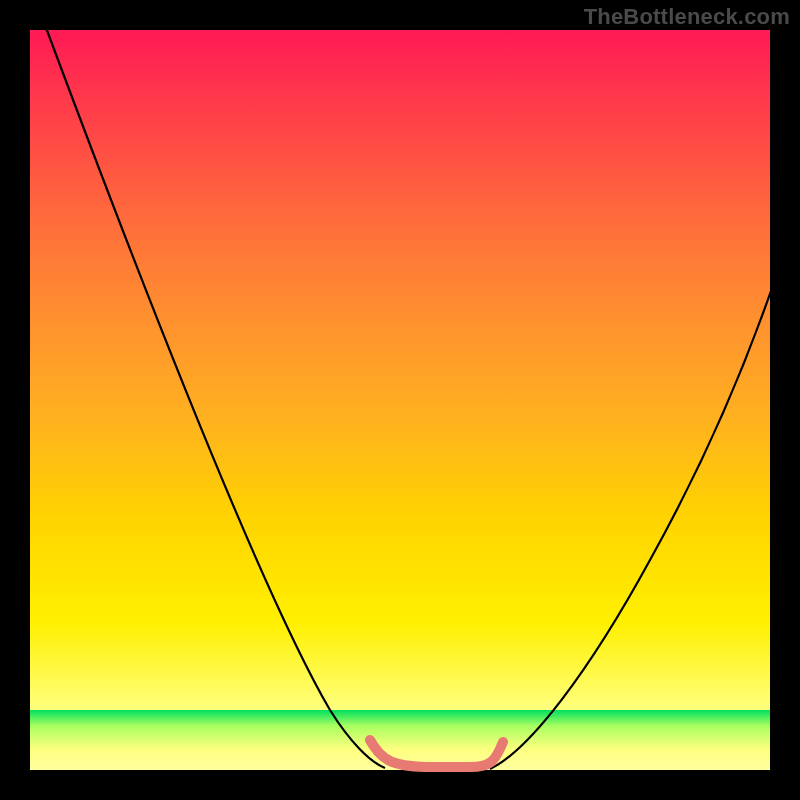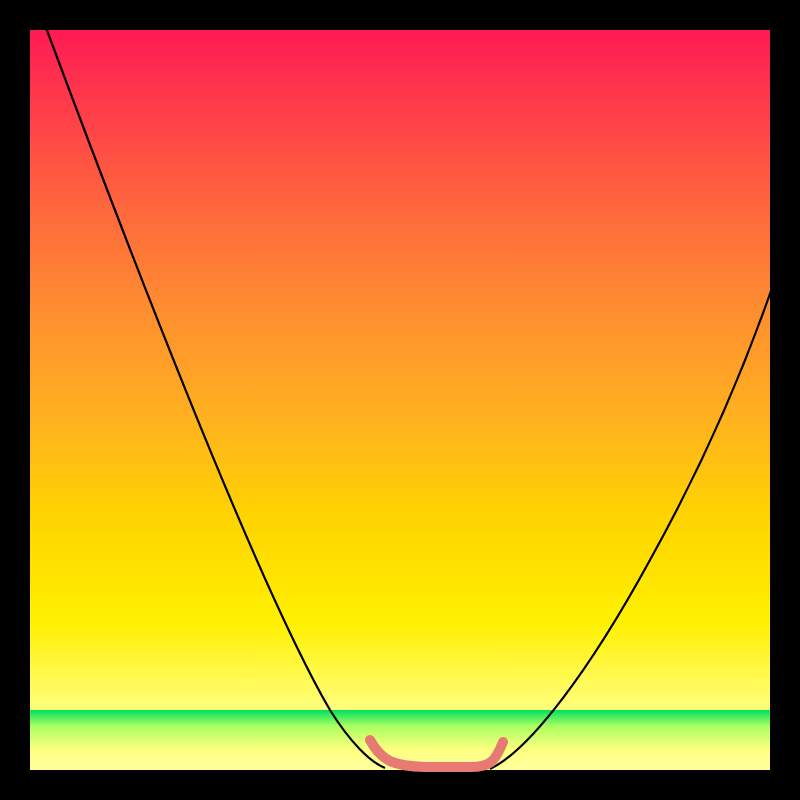--- a/index.html
+++ b/index.html
@@ -57,20 +57,21 @@
     left: 0;
     width: 740px;
     height: 740px;
     overflow: visible;
   }
 </style>
 </head>
 <body>
 
 <div class="frame">
+  <div class="watermark">TheBottleneck.com</div>
 
   <div class="plot">
     <svg class="curves" viewBox="0 0 740 740" preserveAspectRatio="none">
       <path d="M 15 -5
                C 110 250, 230 560, 300 680
                C 320 712, 340 732, 355 738" fill="none" stroke="#000" stroke-width="2.2"></path>
       <path d="M 460 739
                C 500 720, 560 640, 620 530
                C 670 440, 710 350, 742 258" fill="none" stroke="#000" stroke-width="2.2"></path>
       <path d="M 340 710

